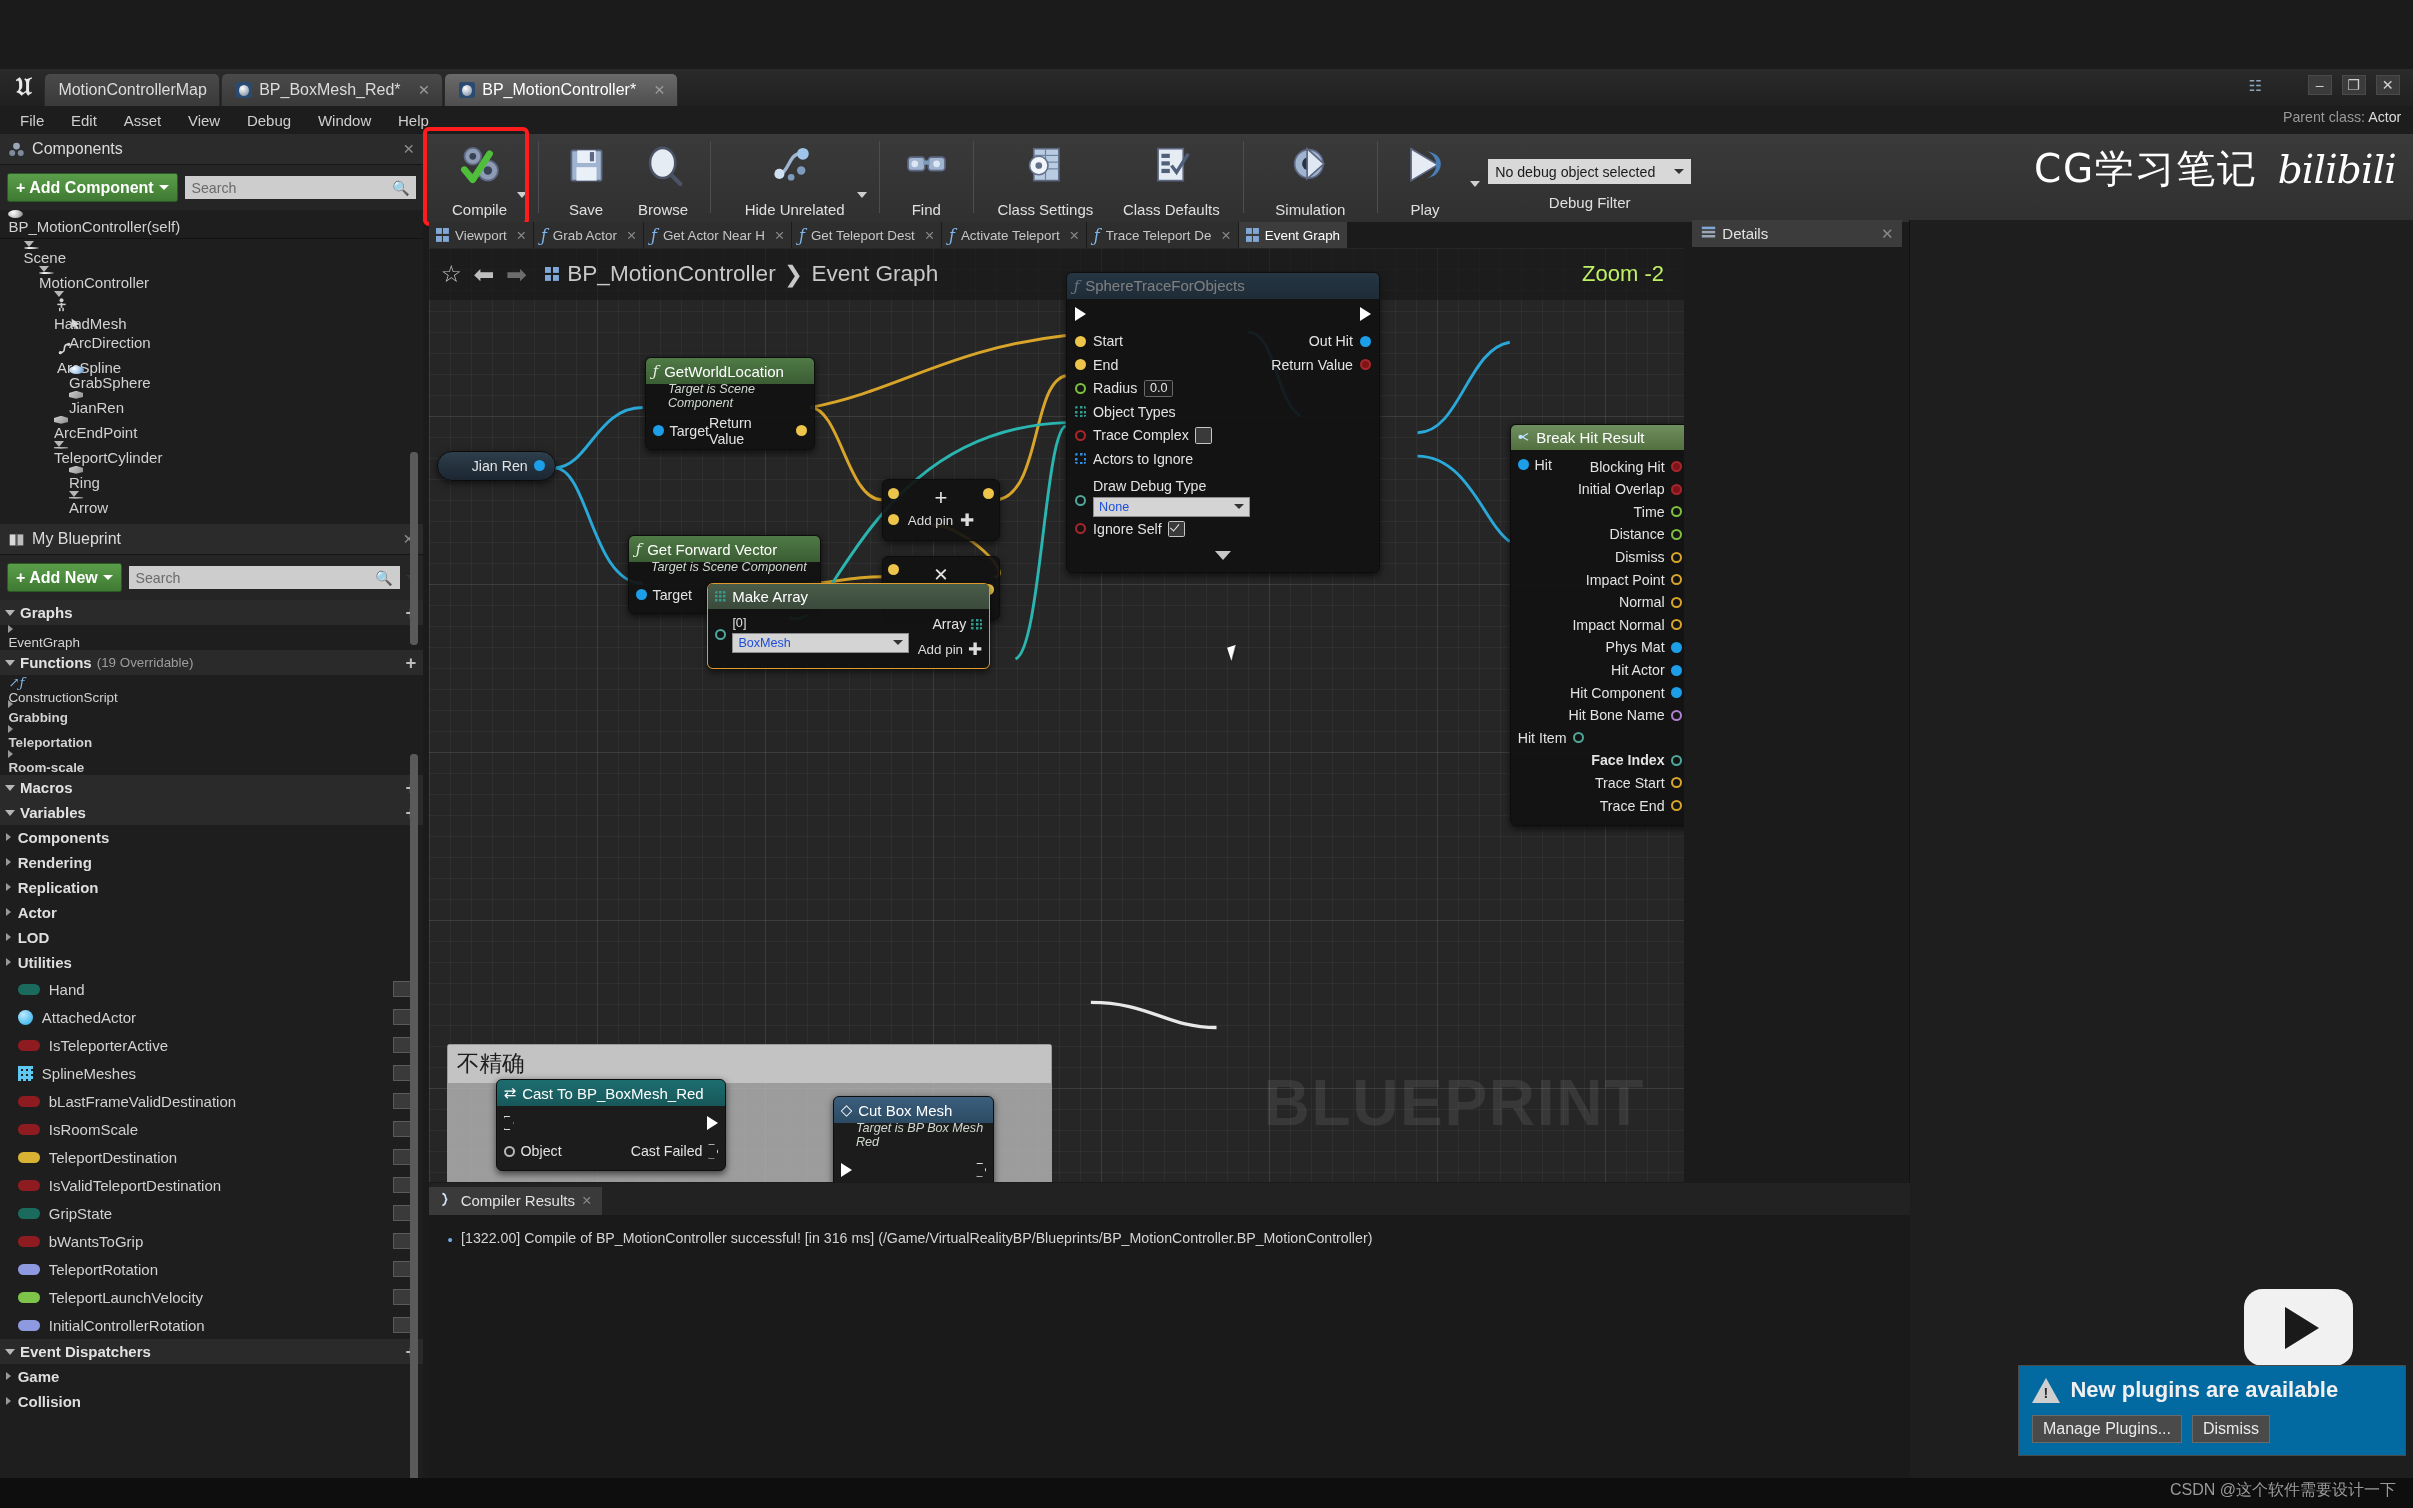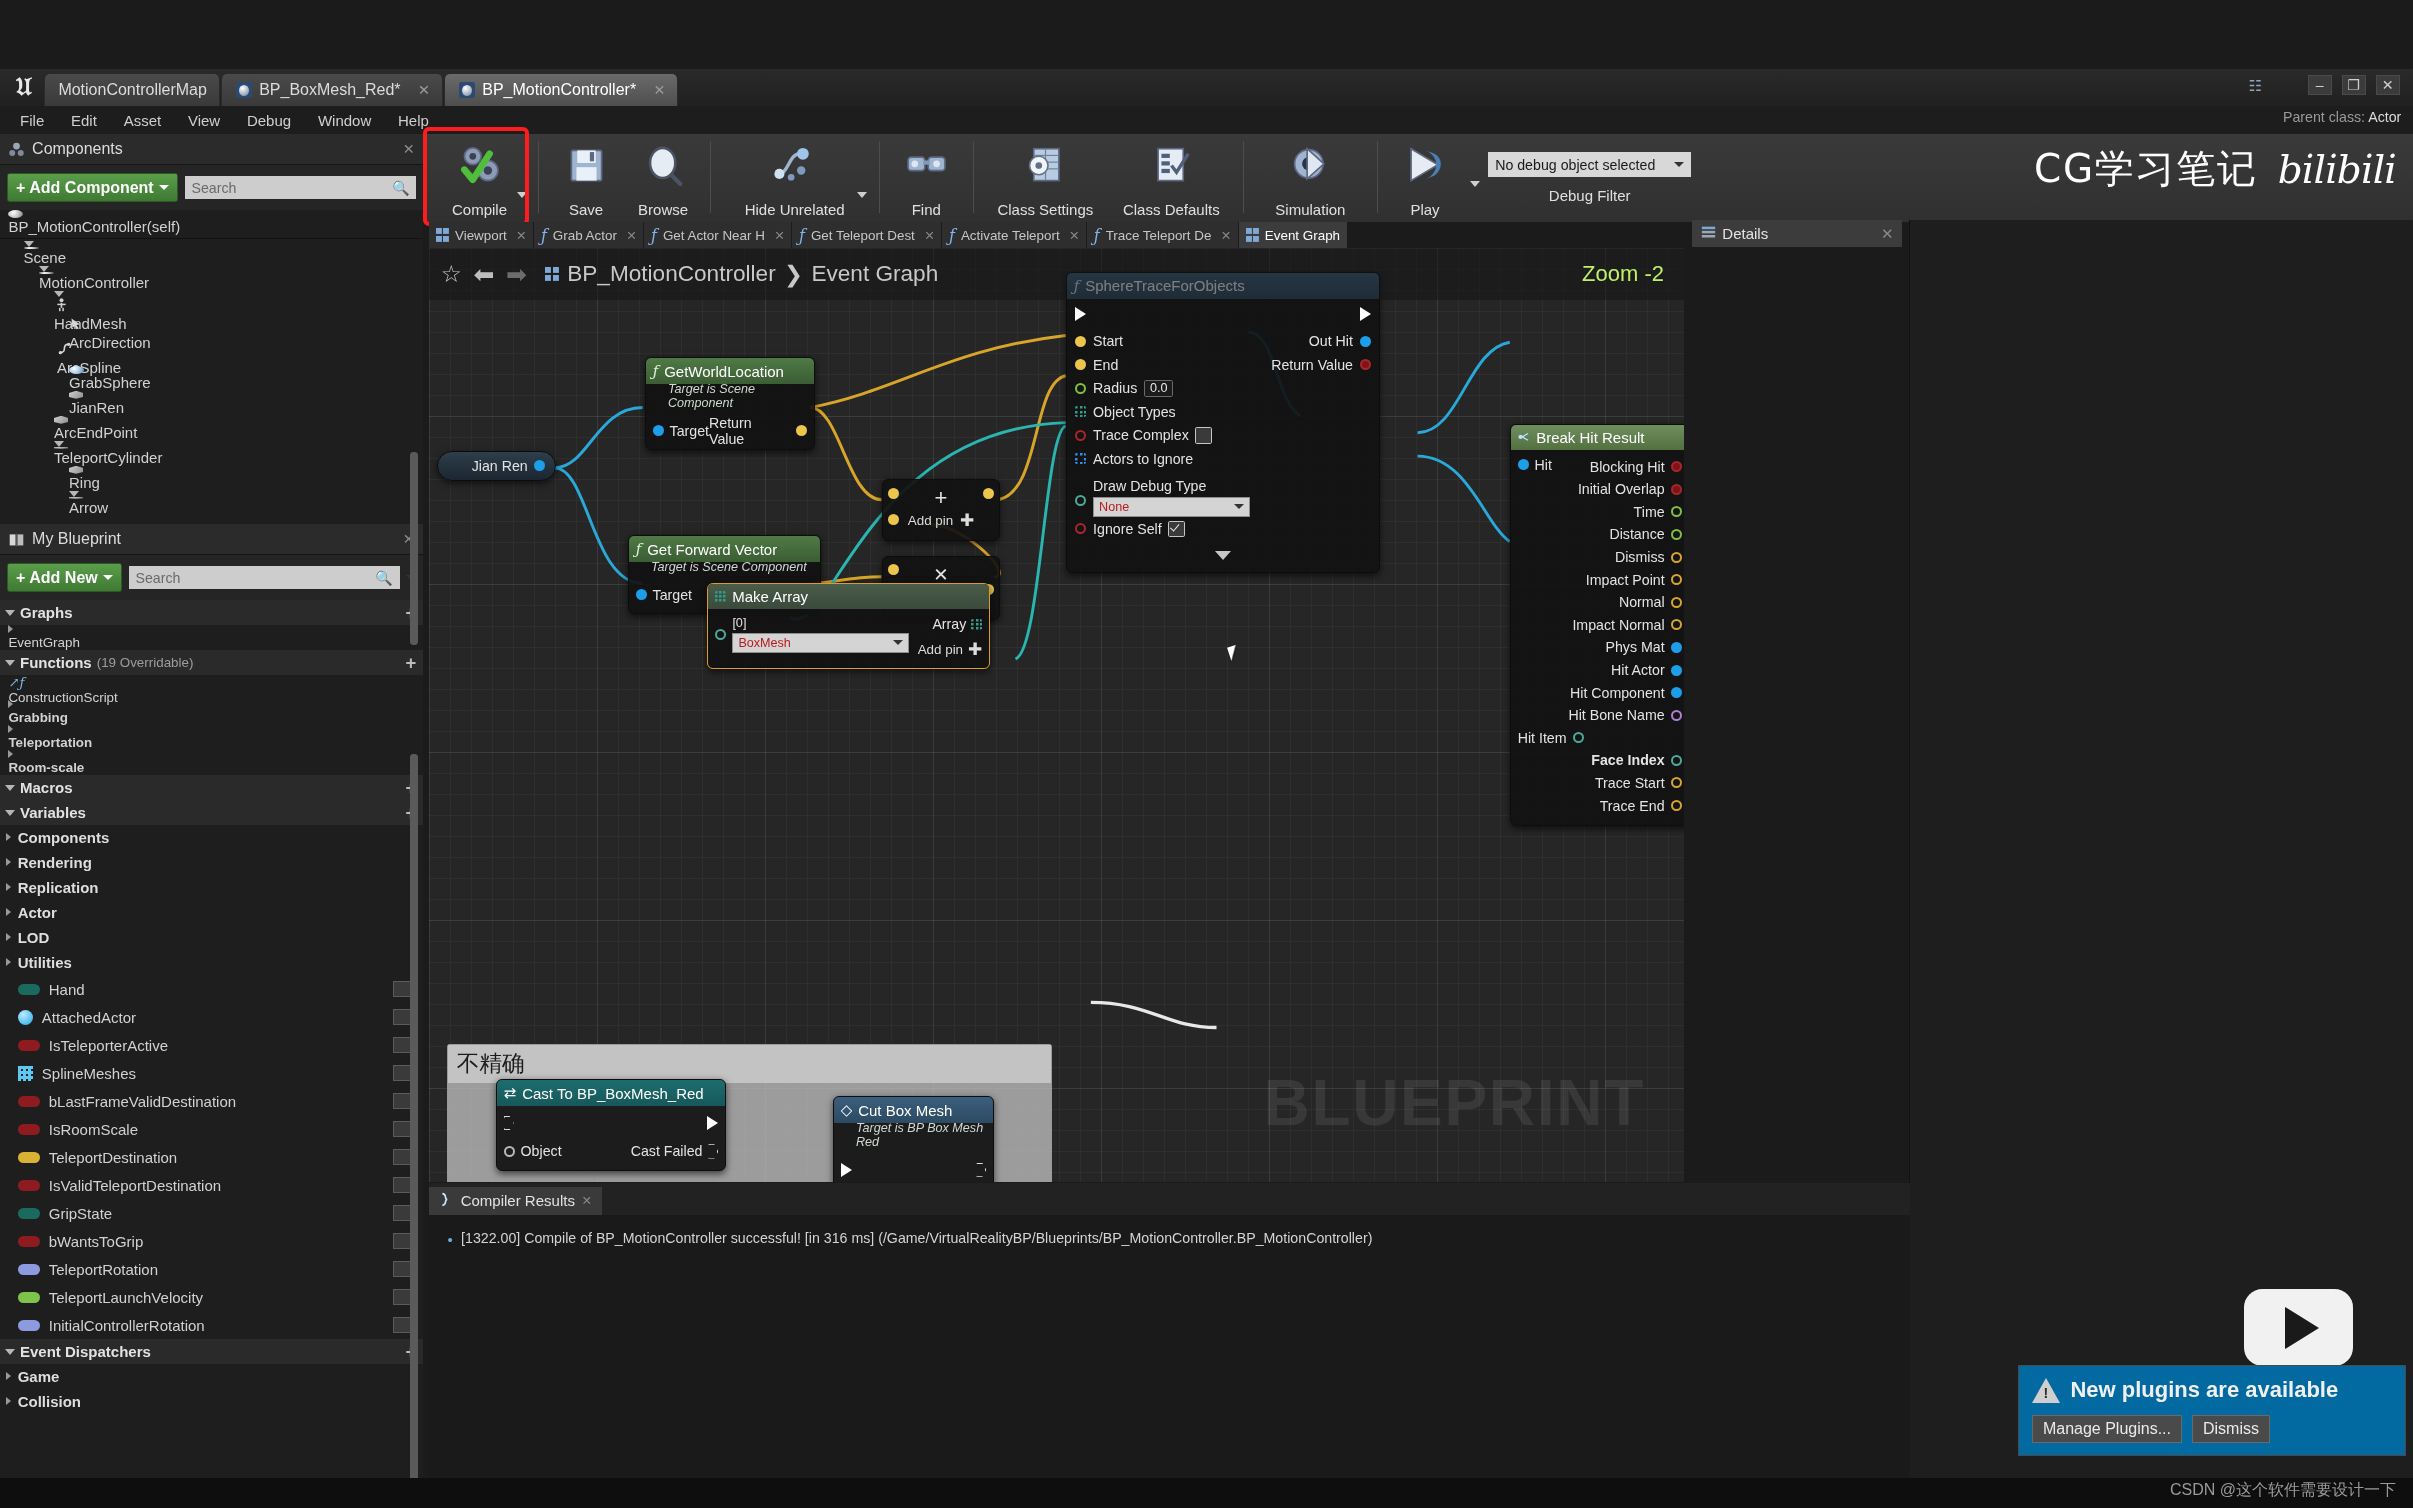--- a/index.html
+++ b/index.html
@@ -34,21 +34,21 @@
   
   .toolbar{position:absolute;left:0;top:134px;width:2413px;height:88px;background:linear-gradient(#3a3a3a,#303030);}
   .tbgroup{position:absolute;top:134px;height:88px;display:flex;align-items:flex-start;}
   .tbtn{width:auto;min-width:77px;height:84px;display:flex;flex-direction:column;align-items:center;justify-content:flex-start;
         padding-top:8.4px;position:relative;}
   .tbtn .lbl{font-size:15px;color:#e0e0e0;position:absolute;bottom:8.4px;white-space:nowrap;}
   .tbico{width:47px;height:47px;position:relative;}
   .tbsep{width:0.8px;height:72px;background:#4d4d4d;margin:6.7px 8.4px 0 8.4px;}
   .tcaret{position:absolute;right:3.4px;bottom:28.5px;width:0;height:0;border-left:5.9px solid transparent;border-right:5.9px solid transparent;border-top:6.7px solid #cfcfcf;}
   .compile-hl{position:absolute;left:423px;top:127px;width:106px;height:99px;border:4.2px solid #ff1c1c;border-radius:5.9px;box-sizing:border-box;}
-  .debugbox{display:flex;flex-direction:column;align-items:center;padding-top:18px;}
+  .debugbox{display:flex;flex-direction:column;align-items:center;padding-top:25px;}
   .debugsel{width:189px;height:25px;background:#d8d8d8;color:#1a1a1a;font-size:14.2px;display:flex;align-items:center;
             padding:0 6.7px;justify-content:space-between;}
   .debuglbl{font-size:15px;color:#e0e0e0;margin-top:10px;}
   .brand{position:absolute;right:17px;top:142px;display:flex;align-items:center;gap:20px;}
   .brand .cg{font-size:39px;color:#ffffff;font-family:"DejaVu Sans",sans-serif;letter-spacing:1.7px;}
   .brand .bili{font-size:39px;color:#ffffff;font-style:italic;font-family:"DejaVu Serif",serif;letter-spacing:-0.8px;}
 
   
   .leftcol{position:absolute;left:0;top:134px;width:423px;bottom:0;background:#1e1e1e;}
   .panelhead{height:30px;background:#2b2b2b;display:flex;align-items:center;padding:0 8.4px;gap:6.7px;
@@ -157,21 +157,21 @@
   .pin.arrb{border-radius:1.7px;background:
       linear-gradient(#2f8fe8,#2f8fe8) 0 0/2.5px 2.5px no-repeat,linear-gradient(#2f8fe8,#2f8fe8) 4.2px 0/2.5px 2.5px no-repeat,
       linear-gradient(#2f8fe8,#2f8fe8) 8.4px 0/2.5px 2.5px no-repeat,
       linear-gradient(#2f8fe8,#2f8fe8) 0 4.2px/2.5px 2.5px no-repeat,linear-gradient(#2f8fe8,#2f8fe8) 8.4px 4.2px/2.5px 2.5px no-repeat,
       linear-gradient(#2f8fe8,#2f8fe8) 0 8.4px/2.5px 2.5px no-repeat,linear-gradient(#2f8fe8,#2f8fe8) 4.2px 8.4px/2.5px 2.5px no-repeat,
       linear-gradient(#2f8fe8,#2f8fe8) 8.4px 8.4px/2.5px 2.5px no-repeat;}
   .numfield{background:#1b1b1b;border:0.8px solid #6a6a6a;color:#e8e8e8;font-size:12.6px;padding:0.8px 5px;border-radius:1.7px;}
   .chk{width:14.2px;height:14.2px;background:#3a3a3a;border:1.7px solid #c6c6c6;border-radius:1.7px;display:inline-block;}
   .chk.on{position:relative;}
   .chk.on:after{content:"";position:absolute;left:2.5px;top:0px;width:4.2px;height:8.4px;border:solid #e8e8e8;border-width:0 1.7px 1.7px 0;transform:rotate(40deg);}
-  .combo{background:#d4d4d4;color:#b91c1c;font-size:12.6px;height:18.4px;display:flex;align-items:center;justify-content:space-between;
+  .combo{background:#d4d4d4;color:#1d4ed8;font-size:12.6px;height:18.4px;display:flex;align-items:center;justify-content:space-between;
          padding:0 5px;border:0.8px solid #8d8d8d;}
   .caretdn{width:0;height:0;border-left:5px solid transparent;border-right:5px solid transparent;border-top:5.9px solid #333;}
   .addpin{display:flex;align-items:center;justify-content:flex-end;gap:5px;font-size:13.4px;color:#dcdcdc;}
   .comment{position:absolute;background:rgba(186,186,186,0.80);border:0.8px solid #9a9a9a;border-radius:2.5px;}
   .comment .chead{font-size:22.6px;color:#1c1c1c;padding:3.4px 8.4px;background:#c3c3c3;}
 
   
   .rightcol{position:absolute;right:0;top:220px;width:503px;bottom:0;background:#1e1e1e;border-left:0.8px solid #111;}
 
   

